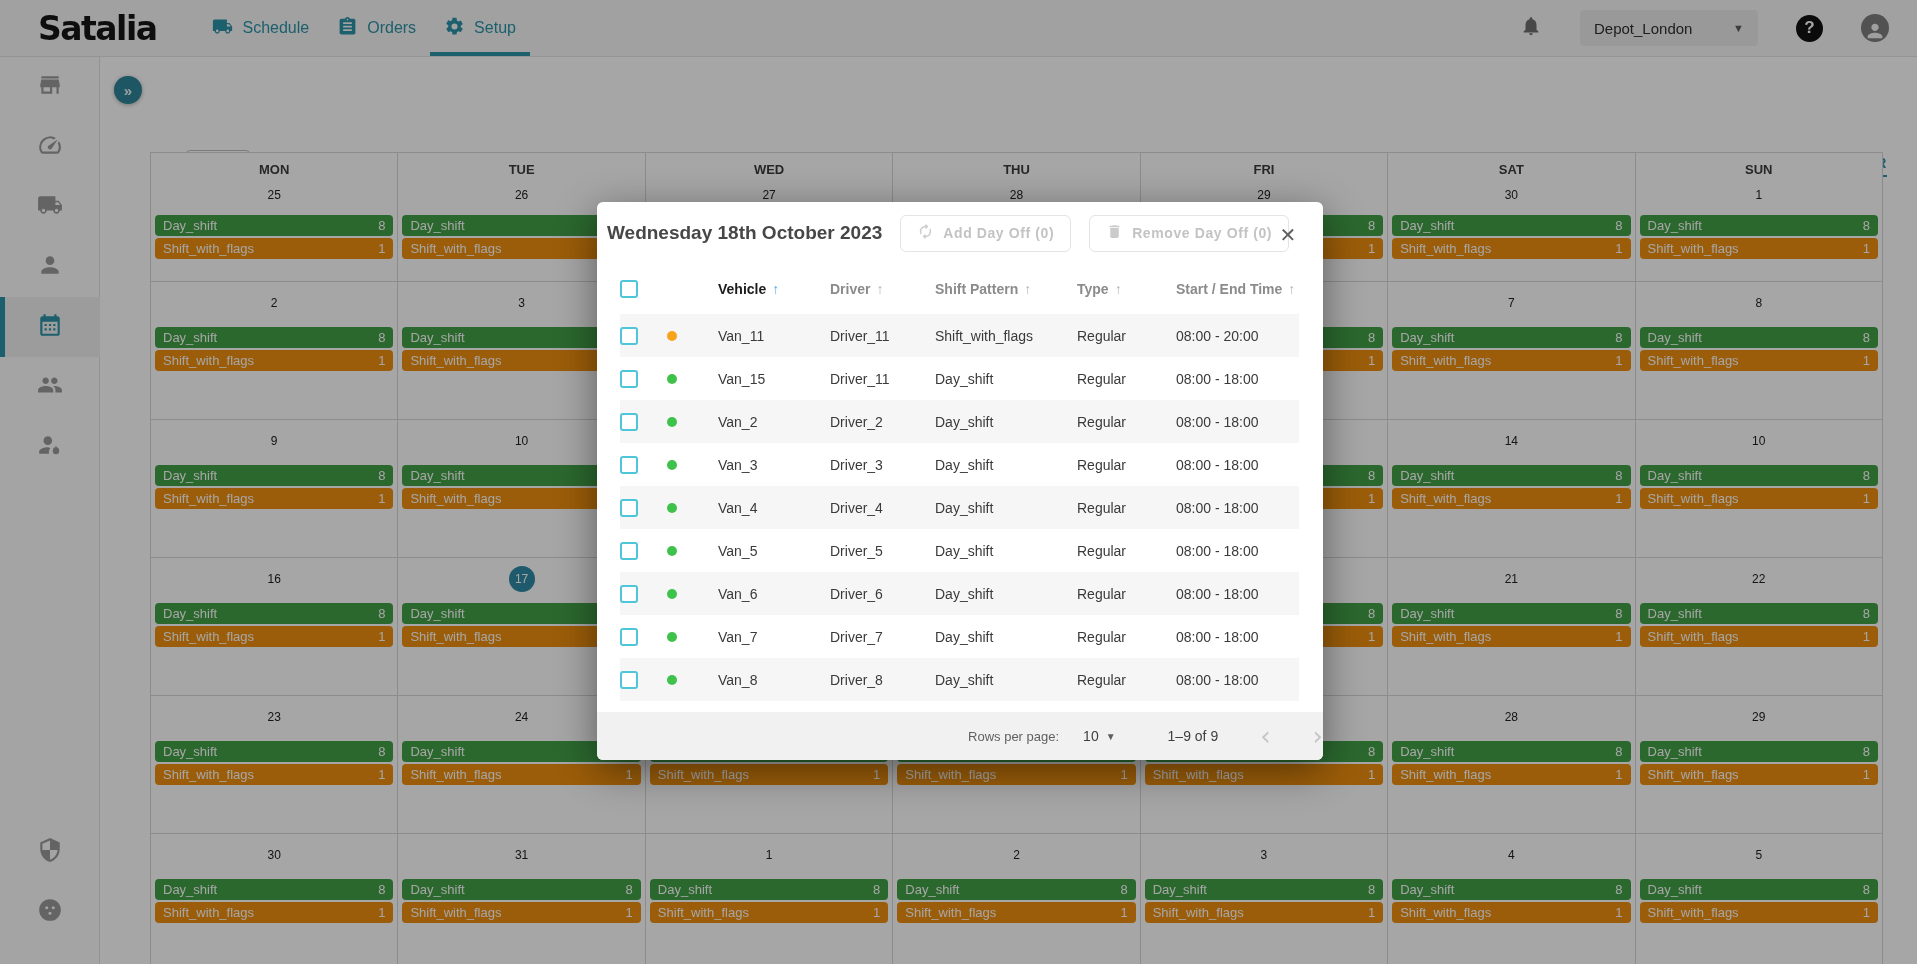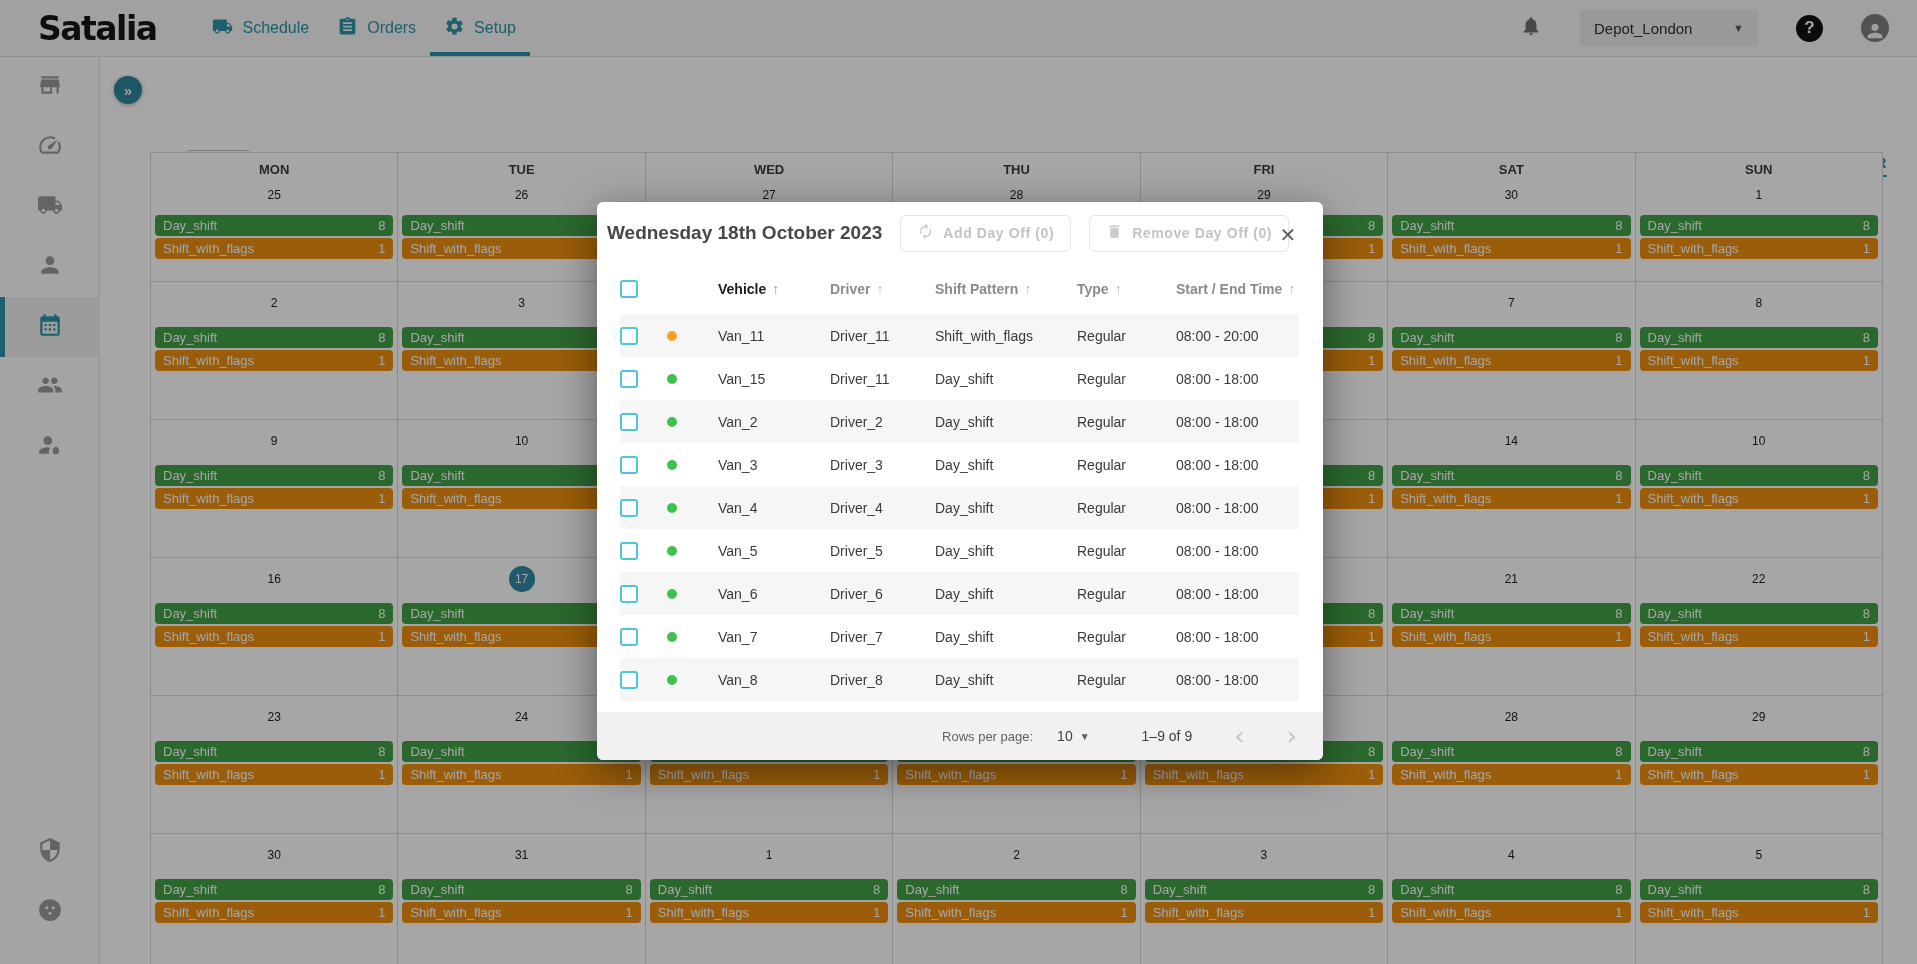--- a/index.html
+++ b/index.html
@@ -92,21 +92,21 @@
   .tbl-head .sorted { color:#1c1c1c; }
   .sort-arrow { margin-left:6px; color:#b5b5b5; font-weight:normal; }
   .sorted .sort-arrow { color:#57aee0; }
   .tbl-body .tbl-row { height:43px; font-size:14px; color:#3a3a3a; cursor:pointer; }
   .tbl-body .tbl-row:nth-child(odd) { background:#f6f6f6; }
   .cbx { width:18px; height:18px; border:2px solid #4fc5da; border-radius:3px; background:#fff; cursor:pointer; }
   .dot { width:10px; height:10px; border-radius:50%; margin-left:4px; }
 
   .modal-footer { position:absolute; left:0; right:0; bottom:0; height:48px; background:#f1f1f1;
                   border-radius:0 0 6px 6px; display:flex; align-items:center; justify-content:flex-end;
-                  padding-right:26px; }
+                  }
   .rpp-label { font-size:13px; color:#616161; }
   .rpp-value { font-size:14px; color:#3f3f3f; margin-left:24px; cursor:pointer; }
   .rpp-caret { font-size:10px; color:#5d5d5d; margin-left:7px; cursor:pointer; }
   .range-label { font-size:14px; color:#3f3f3f; margin-left:52px; }
   .pg-chev { font-size:26px; color:#c4c4c4; margin-left:42px; cursor:default; line-height:20px;
              font-family:"DejaVu Sans",sans-serif; }
 </style>
 </head>
 <body>
 

